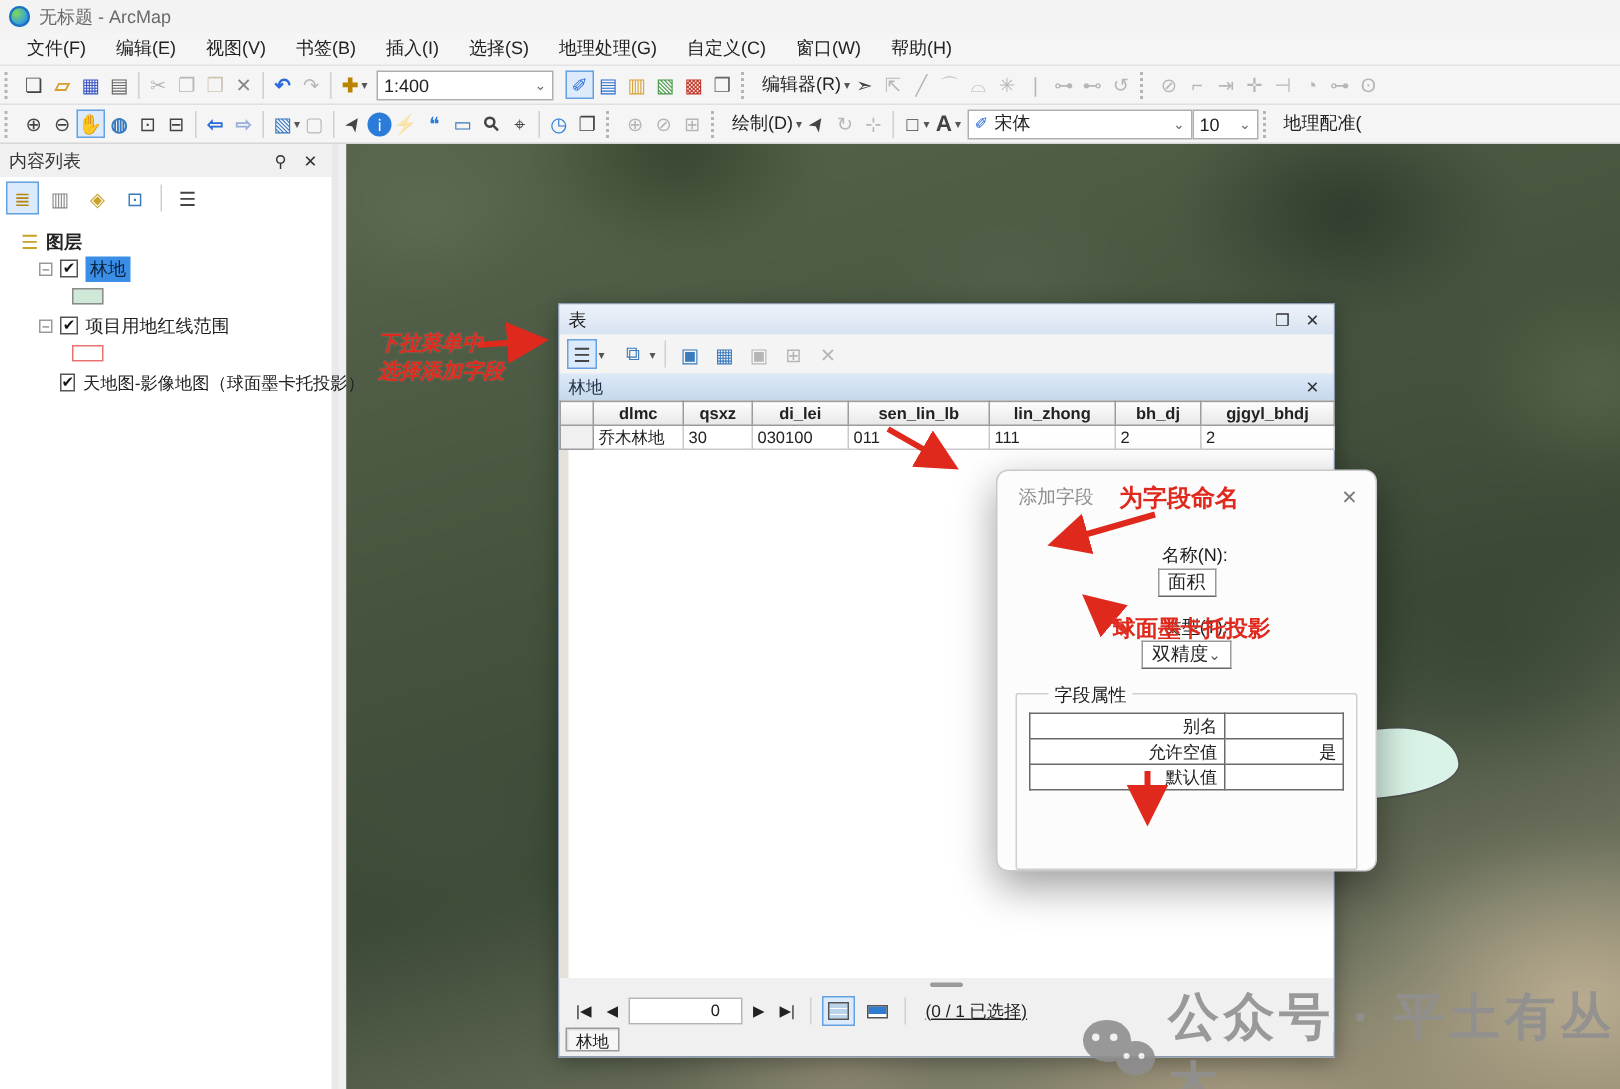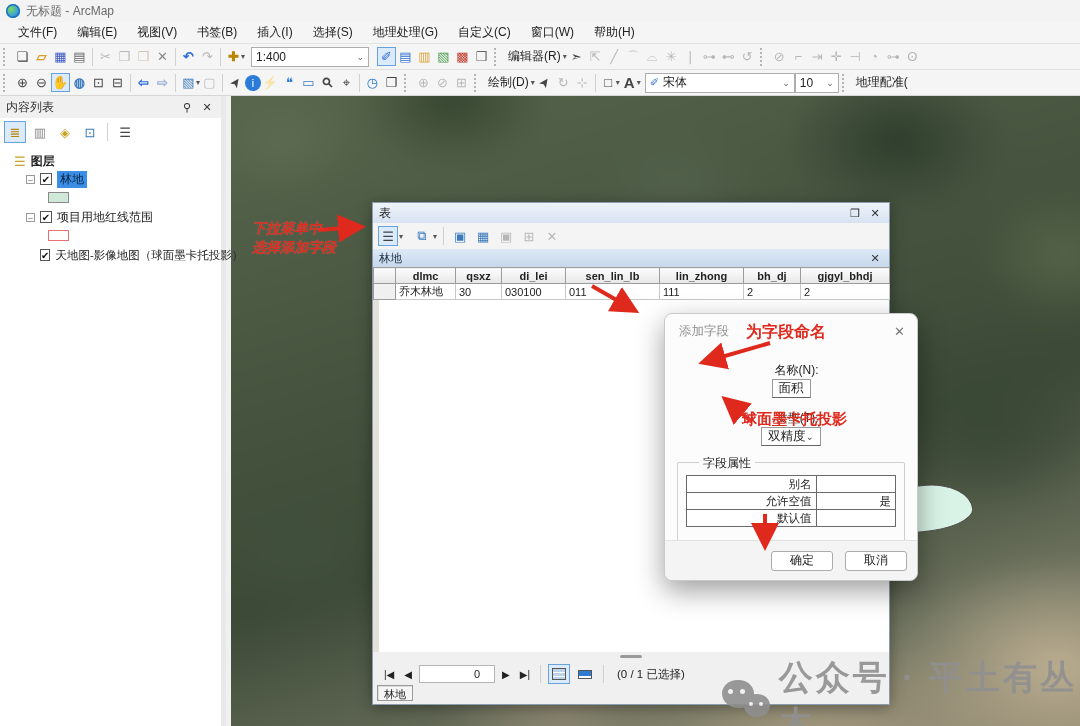--- a/index.html
+++ b/index.html
@@ -77,21 +77,21 @@
   .tbody-area { background:#fff; border-left:6px solid #e4e1da; height:352px; position:relative; }
   .splitter { height:8px; background:#f0f0f0; display:flex; align-items:center; justify-content:center; }
   .splitter .bar { width:22px; height:3px; background:#9a9a9a; border-radius:2px; }
   .recnav { height:28px; background:#f0f0f0; display:flex; align-items:center; padding:0 8px; gap:4px; }
   .navbtn { font-size:10px; color:#222; padding:2px 3px; }
   .recbox { width:76px; height:18px; background:#fff; border:1px solid #b5b5b5; font-size:11px; display:flex; align-items:center; justify-content:flex-end; padding:0 14px 0 4px; }
   .viewbtn { width:22px; height:20px; border:1px solid transparent; display:flex; align-items:center; justify-content:center; }
   .viewbtn.active { border-color:#66a1e0; background:#dcebfb; }
   .stripes { width:14px; height:12px; border:1px solid #555; background:repeating-linear-gradient(#bcd4ea 0 3px, #fff 3px 4px); }
   .stripes.half { background:linear-gradient(#2f7bd0 0 5px, #fff 5px); height:9px; }
-  .selcount { font-size:11.5px; color:#222; margin-left:6px; }
+  .selcount { font-size:11.5px; color:#222; margin-left:6px;text-decoration:underline; }
   .bottom-tab { position:absolute; left:4px; bottom:3px; height:16px; border:1px solid #9a9a9a; background:#f6f6f6; font-size:11px; padding:1px 6px; box-shadow:1px 1px 0 #ddd inset; }
 
   
   .dlg { position:absolute; left:664px; top:313px; width:254px; height:268px; background:#fcfcfc; border:1px solid #c9c9c9; border-radius:8px; box-shadow:0 10px 28px rgba(0,0,0,.38); z-index:4;text-align:right; }
   .dlg-title { display:flex; align-items:center; padding:9px 12px 4px 14px; color:#8f8f8f; font-size:12.5px; }
   .dlg-title .spacer { flex:1; }
   .dlg-close { color:#7a7a7a; font-size:13px; }
   .dlg-row { display:flex; align-items:center; margin:10px 14px 0 14px;flex-direction:column; }
   .dlg-row label { width:55px; font-size:12px; color:#1a1a1a; }
   .fld { flex:1; height:22px; background:#fff; border:1px solid #999; border-bottom-color:#666; font-size:12.5px; display:flex; align-items:center; padding:0 6px; }
@@ -411,24 +411,20 @@
         <td class="k">允许空值</td>
         <td>是</td>
       </tr>
       <tr>
         <td class="k">默认值</td>
         <td></td>
       </tr>
     </tbody>
       </table>
   </div>
-  <div class="dlg-footer">
-    <div class="dlg-btn">确定</div>
-    <div class="dlg-btn">取消</div>
-  </div>
 </div>
 
 <div class="anno" id="anno-menu">
   <div>下拉菜单中</div>
   <div>选择添加字段</div>
 </div>
 <div class="anno" id="anno-name">为字段命名</div>
 <div class="anno" id="anno-type">球面墨卡托投影</div>
 
 <svg class="arrows">

